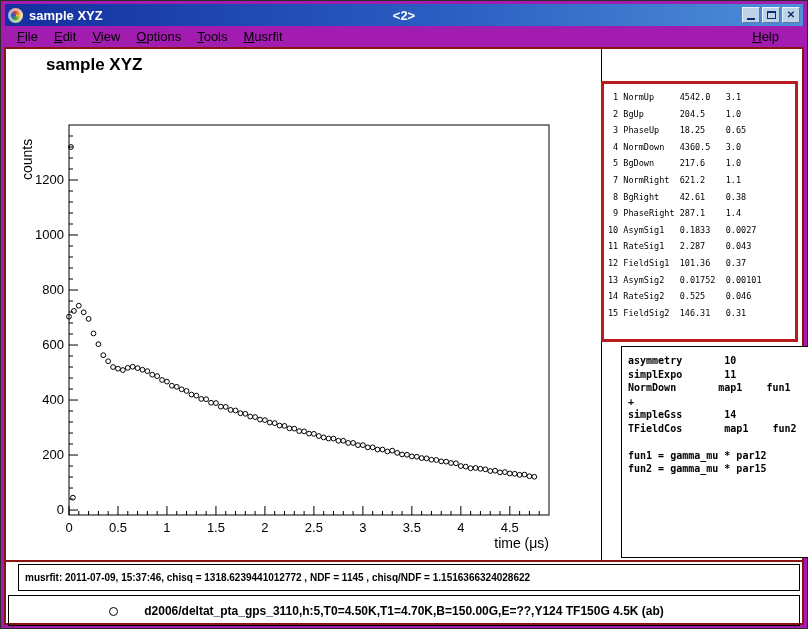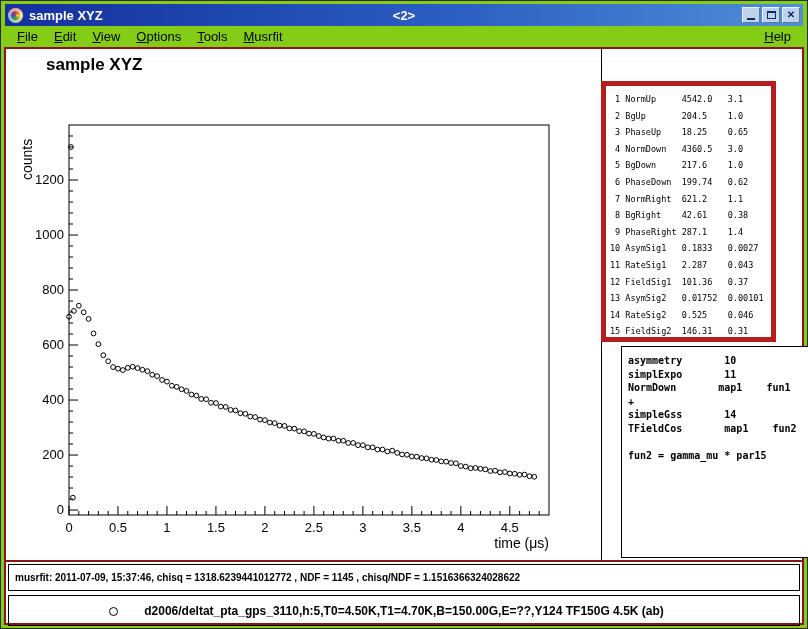--- a/index.html
+++ b/index.html
@@ -1,20 +1,20 @@
 <!DOCTYPE html>
 <html><head>
 <meta charset="utf-8">
 <style>
   html,body{margin:0;padding:0;}
   body{
     width:808px;height:629px;position:relative;overflow:hidden;
     background:#d4d0c8;font-family:"Liberation Sans",sans-serif;
   }
-  .frame{position:absolute;inset:0;background:#84cc16;border:1px solid #2b2b2b;box-sizing:border-box;}
+  .frame{position:absolute;inset:0;background:#a21caf;border:1px solid #2b2b2b;box-sizing:border-box;}
 
   
   .titlebar{
     position:absolute;top:3px;left:4px;right:4px;height:22px;
     background:linear-gradient(90deg,#14309e 0%,#2a5ec2 55%,#4f8fd8 100%);
     display:flex;align-items:center;padding:0 3px;box-sizing:border-box;
   }
   .app-icon{
     width:15px;height:15px;border-radius:50%;
     background:conic-gradient(#d23b3b,#e8c231,#3ba23b,#2f55c8,#d23b3b);
@@ -32,21 +32,21 @@
     border:1px solid;border-color:#eaf2fa #5a7ca0 #5a7ca0 #eaf2fa;
     display:flex;align-items:center;justify-content:center;
     box-sizing:border-box;cursor:default;
   }
   .glyph-min{width:8px;height:2px;background:#0a2a6a;margin-top:8px;}
   .glyph-max{width:9px;height:8px;border:1px solid #0a2a6a;border-top-width:2px;box-sizing:border-box;}
   .glyph-close{font-size:10px;line-height:10px;font-weight:bold;color:#0a2a6a;}
 
   
   .menubar{
-    position:absolute;top:26px;left:4px;right:4px;height:19px;
+    position:absolute;top:26px;left:4px;right:16px;height:19px;
     display:flex;align-items:center;font-size:13px;color:#000;padding:0 4px;box-sizing:border-box;
   }
   .menu-item{display:inline-block;padding:1px 8px;white-space:nowrap;}
   .menu-item::first-letter{text-decoration:underline;}
   .menu-help{margin-left:auto;}
 
   
   .canvas{
     position:absolute;top:46px;left:3px;right:3px;bottom:3px;
     background:#fff;border:2px solid #8b1515;box-sizing:border-box;
@@ -54,37 +54,37 @@
   .pad-top{position:absolute;top:0;left:0;right:0;height:511px;border-bottom:2px solid #8b1515;}
   .canvas-title{position:absolute;left:40px;top:6px;font-size:17px;font-weight:bold;color:#000;}
   #plot-svg{position:absolute;left:0;top:0;}
   #plot-svg text{font-family:"Liberation Sans",sans-serif;fill:#000;}
   #plot-svg .tick-label{font-size:13px;}
   #plot-svg .axis-title{font-size:14px;}
 
   .v-divider{position:absolute;left:595px;top:0;width:1px;height:511px;background:#000;}
 
   .stats-box{
-    position:absolute;left:595px;top:32px;width:175px;height:261px;
-    border:5px solid #b91c1c;background:#fff;box-sizing:border-box;
+    position:absolute;left:595px;top:32px;width:197px;height:261px;
+    border:3px solid #b91c1c;background:#fff;box-sizing:border-box;
     font-family:"DejaVu Sans Mono",monospace;font-size:8.5px;
     padding:5px 0 0 4px;overflow:hidden;
   }
   .srow{white-space:pre;line-height:16.6px;color:#000;}
 
   .theory-box{
     position:absolute;left:595px;top:297px;width:197px;height:212px;
     border:1px solid #000;background:#fff;box-sizing:border-box;
     font-family:"DejaVu Sans Mono",monospace;font-size:10px;font-weight:bold;
     padding:7px 10px 0 6px;overflow:hidden;margin-left:20px;
   }
   .trow{white-space:pre;line-height:13.5px;color:#000;}
 
   .box-fit{
-    position:absolute;left:2px;right:2px;top:515px;height:27px;
+    position:absolute;left:12px;right:2px;top:515px;height:27px;
     border:1px solid #000;box-sizing:border-box;
     display:flex;align-items:center;padding-left:6px;
     font-size:10px;font-weight:bold;color:#000;white-space:nowrap;
   }
   .box-legend{
     position:absolute;left:2px;right:2px;top:546px;height:31px;
     border:1px solid #000;box-sizing:border-box;
     display:flex;align-items:center;justify-content:center;
     font-size:12px;font-weight:bold;color:#000;white-space:nowrap;
   }
@@ -337,21 +337,20 @@
       <div class="canvas-title">sample XYZ</div>
       <div class="v-divider"></div>
 
       <div class="stats-box">
         <div>
             <div class="srow"> 1 NormUp     4542.0   3.1</div>
             <div class="srow"> 2 BgUp       204.5    1.0</div>
             <div class="srow"> 3 PhaseUp    18.25    0.65</div>
             <div class="srow"> 4 NormDown   4360.5   3.0</div>
             <div class="srow"> 5 BgDown     217.6    1.0</div>
-            <div class="srow"> 6 PhaseDown  199.74   0.62</div>
             <div class="srow"> 7 NormRight  621.2    1.1</div>
             <div class="srow"> 8 BgRight    42.61    0.38</div>
             <div class="srow"> 9 PhaseRight 287.1    1.4</div>
             <div class="srow">10 AsymSig1   0.1833   0.0027</div>
             <div class="srow">11 RateSig1   2.287    0.043</div>
             <div class="srow">12 FieldSig1  101.36   0.37</div>
             <div class="srow">13 AsymSig2   0.01752  0.00101</div>
             <div class="srow">14 RateSig2   0.525    0.046</div>
             <div class="srow">15 FieldSig2  146.31   0.31</div>
           </div>
@@ -359,20 +358,21 @@
 
       <div class="theory-box">
         <div>
             <div class="trow">asymmetry       10</div>
             <div class="trow">simplExpo       11</div>
             <div class="trow">NormDown       map1    fun1</div>
             <div class="trow">+</div>
             <div class="trow">simpleGss       14</div>
             <div class="trow">TFieldCos       map1    fun2</div>
             <div class="trow"> </div>
+            <div class="trow">fun1 = gamma_mu * par12</div>
             <div class="trow">fun2 = gamma_mu * par15</div>
           </div>
       </div>
     </div>
 
     <div class="box-fit">
       <span>musrfit: 2011-07-09, 15:37:46, chisq = 1318.6239441012772 , NDF = 1145 , chisq/NDF = 1.1516366324028622</span>
     </div>
 
     <div class="box-legend">

